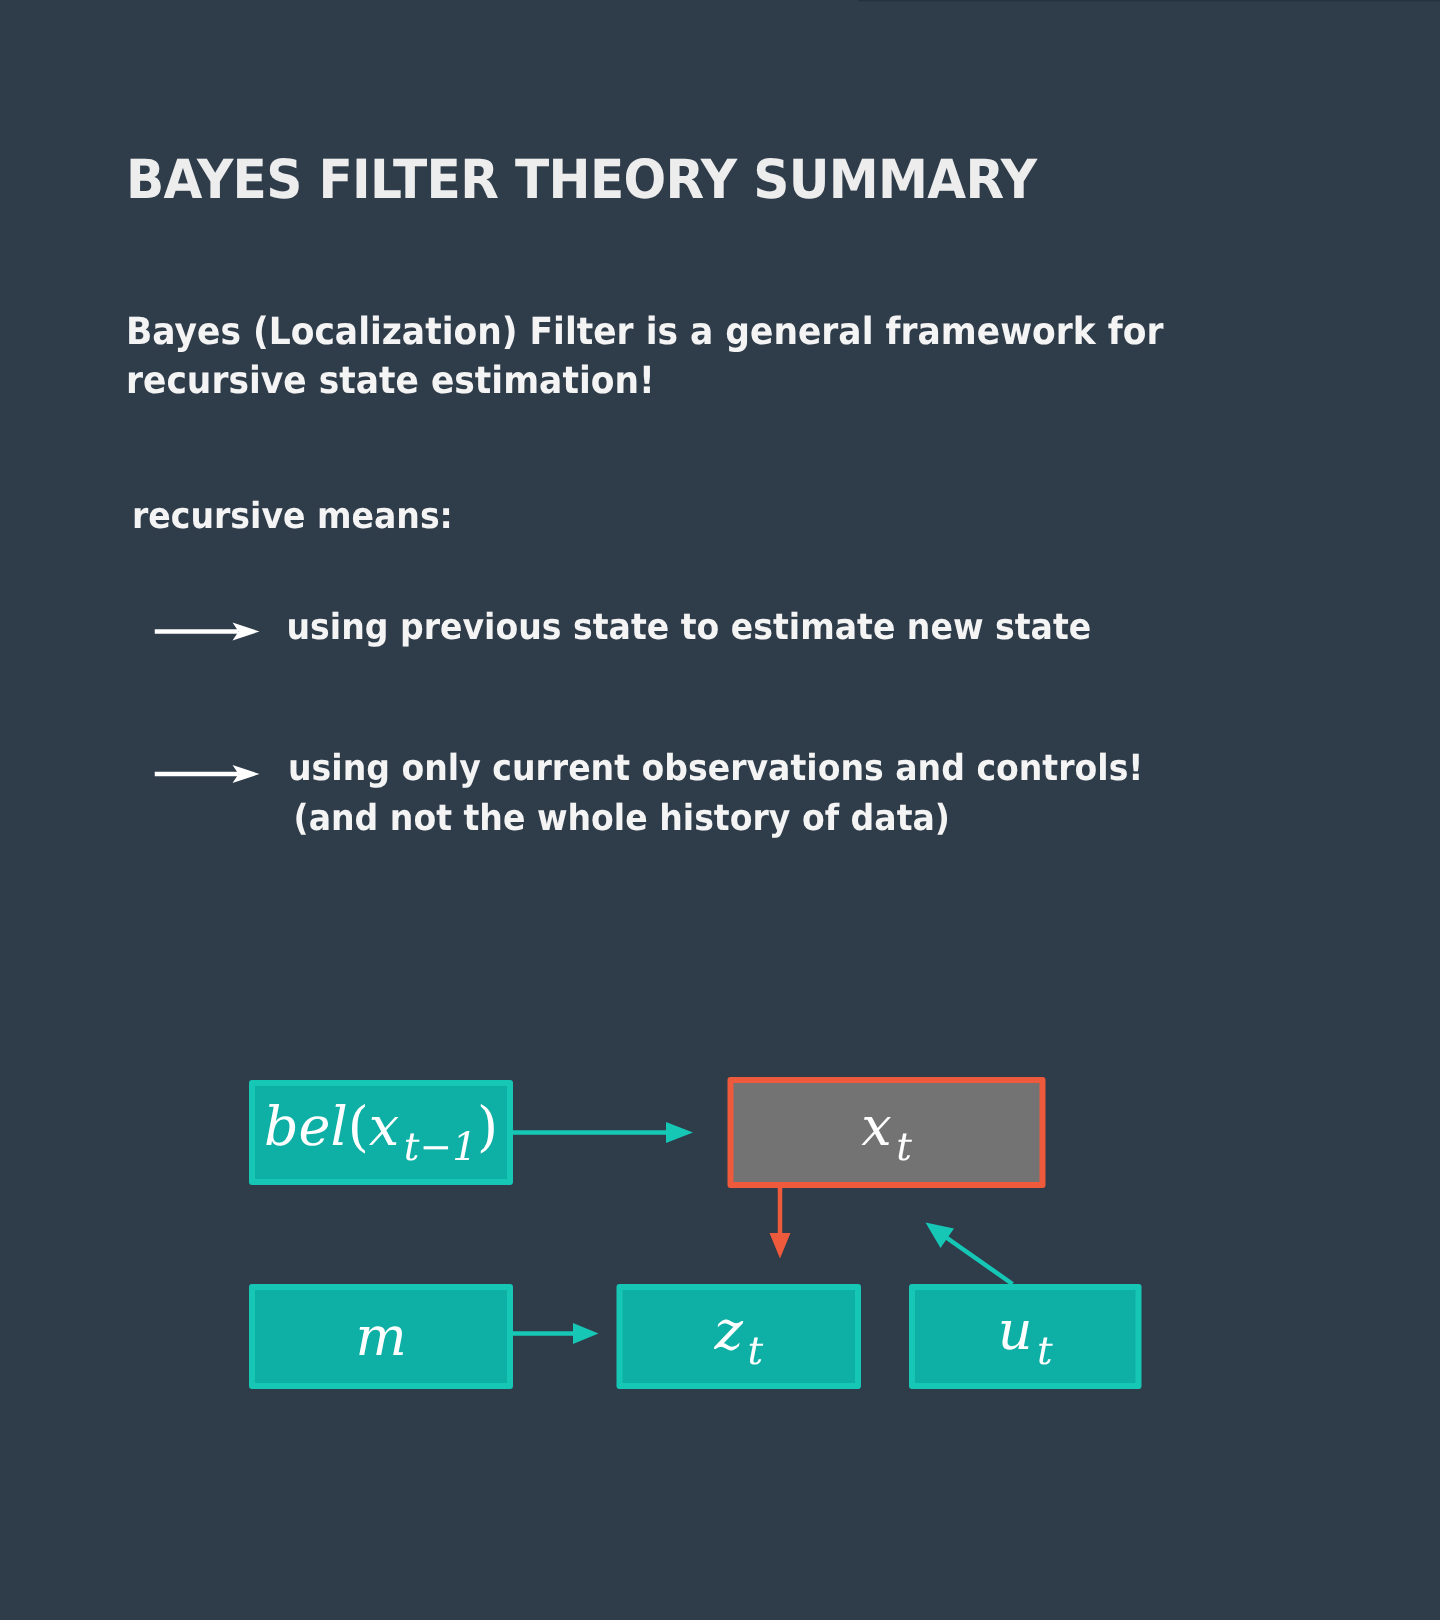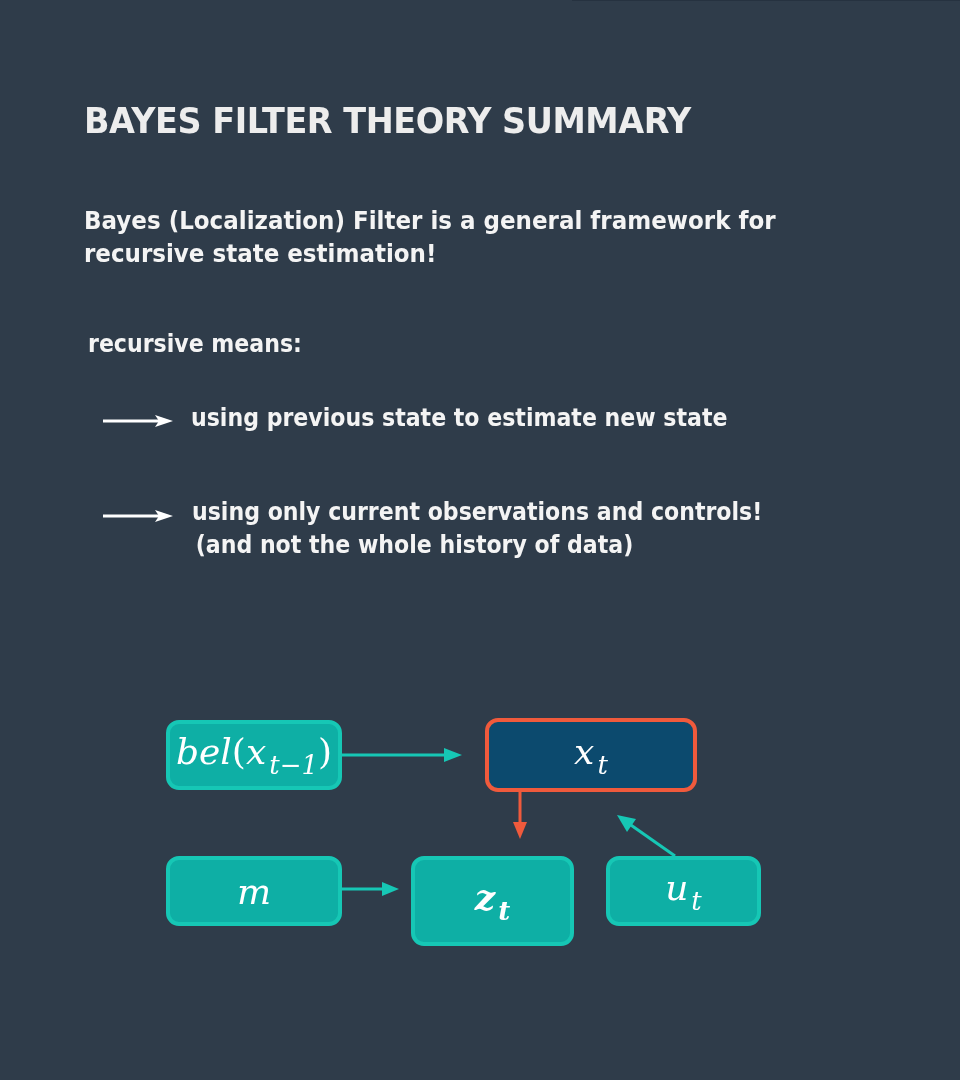--- a/index.html
+++ b/index.html
@@ -46,27 +46,27 @@
     }
     .b1 { top: 402px; }
     .b1 .arrow { top: 12px; }
     .b2 { top: 496px; }
     .b2 .arrow { top: 13px; }
     .b2 .text { left: 89px; }
 
     .box {
       position: absolute; box-sizing: border-box;
       border: 4px solid #16c7b5; background: #0eafa5;
-      border-radius: 13px;
+      border-radius: 2px;
       display: flex; align-items: center; justify-content: center;
       color: #ffffff;
       font-family: "DejaVu Serif", "Liberation Serif", serif;
       font-style: italic; font-size: 36px;
     }
-    .box.state { border-color: #f05a3c; background: #0c4a6e; }
+    .box.state { border-color: #f05a3c; background: #737373; }
     .box sub { font-size: 26px; vertical-align: -10px; margin-left: 3px; font-style: italic; }
     .box .paren { font-style: normal; }
 
     svg.arrows { position: absolute; left: 0; top: 0; width: 960px; height: 1080px; pointer-events: none; }
   </style>
 </head>
 <body>
 
 <div class="topline"></div>
 
@@ -104,21 +104,21 @@
 <div class="box state" style="left:485px; top:718px; width:212px; height:74px;">
   <span>
     <span>x</span><sub>t</sub>
   </span>
 </div>
 
 <div class="box" style="left:166px; top:856px; width:176px; height:70px;">
   <span>m</span>
 </div>
 
-<div class="box" style="left:411px; top:856px; width:163px; height:90px;font-weight:bold;">
+<div class="box" style="left:411px; top:856px; width:163px; height:70px;">
   <span>
     <span>z</span><sub>t</sub>
   </span>
 </div>
 
 <div class="box" style="left:606px; top:856px; width:155px; height:70px;">
   <span>
     <span>u</span><sub>t</sub>
   </span>
 </div>

